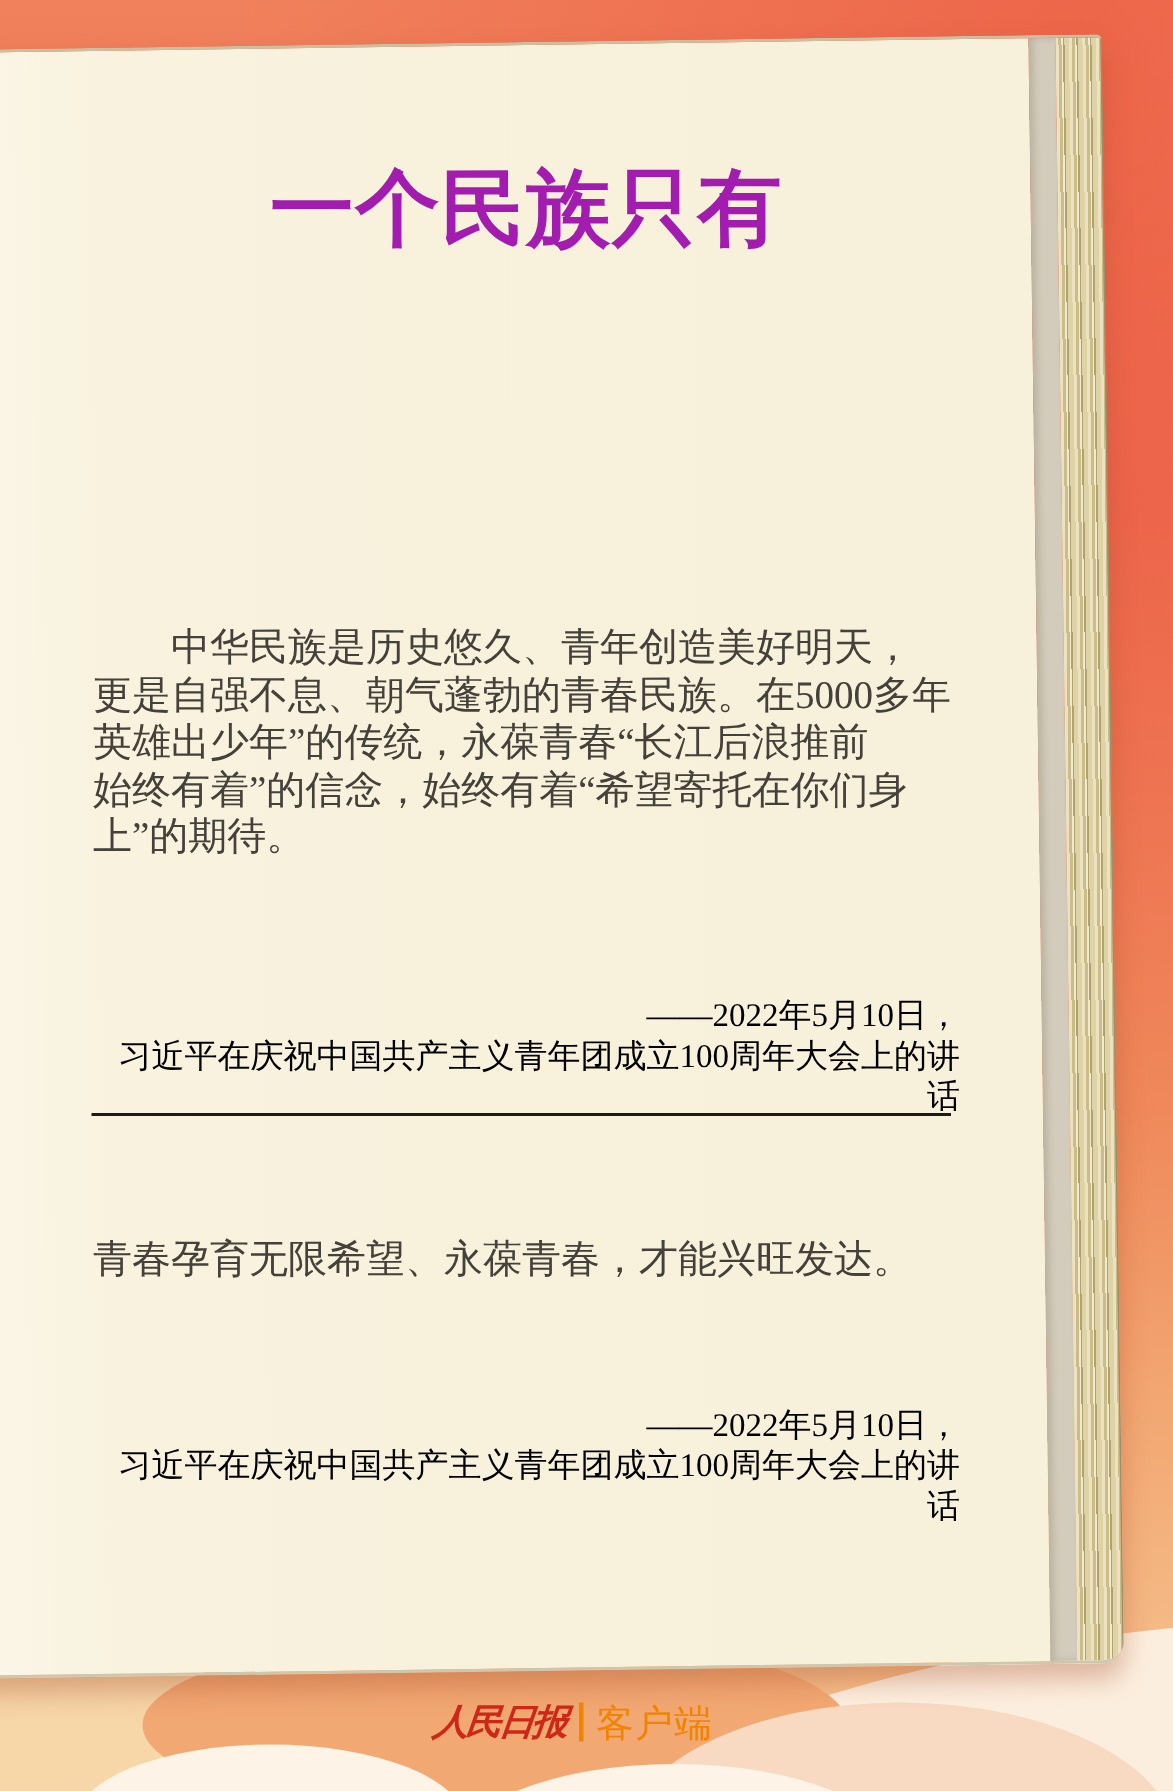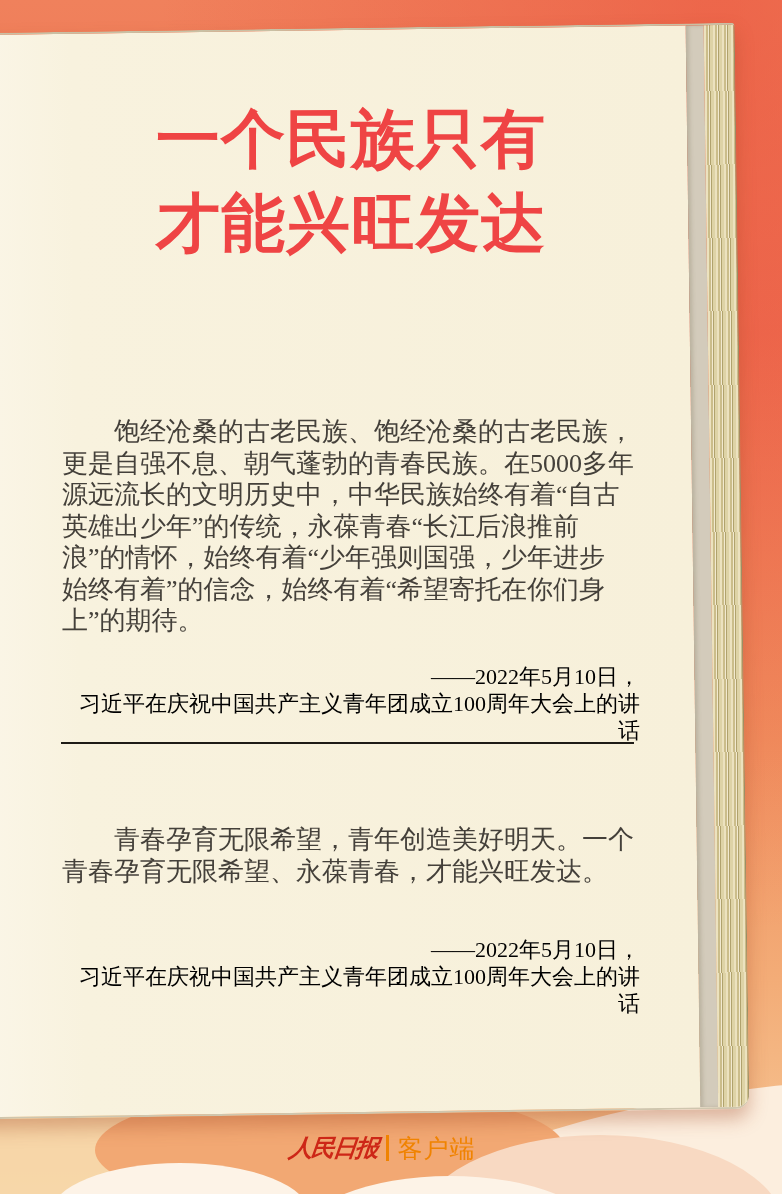--- a/index.html
+++ b/index.html
@@ -38,22 +38,22 @@
     width:30px;
     background:repeating-linear-gradient(90deg,
       #ece2bf 0 2px,#cbbd8a 2px 4px,#f2ead0 4px 5px,
       #b0a26d 5px 6px,#ded3a6 6px 9px);
     border-right:1px solid #9a8f66;
   }
   
   .content{position:absolute;inset:0;}
   .poster-title{
     position:absolute;top:98px;left:0;width:702px;
-    text-align:center;color:#ef4444;font-weight:700;
-    font-size:64px;line-height:84px;letter-spacing:1px;
+    text-align:center;color:#a21caf;font-weight:700;
+    font-size:56px;line-height:84px;letter-spacing:1px;
   }
   .para{
     position:absolute;left:62px;width:580px;
     color:#44403a;font-size:26px;line-height:31.5px;
   }
   .para .line{white-space:nowrap;}
   .para .indent{padding-left:52px;}
   .para1{top:416px;}
   .para2{top:824px;}
   .attr{
@@ -105,42 +105,38 @@
 <div class="book">
   <div class="book-page"></div>
   <div class="book-edge-gray"></div>
   <div class="book-edge-stripes"></div>
 </div>
 
 <div class="content">
 
   <div class="poster-title">
     <div>一个民族只有</div>
-    <div>才能兴旺发达</div>
   </div>
 
   <div class="para para1">
-    <div class="line indent">饱经沧桑的古老民族、饱经沧桑的古老民族，</div>
+    <div class="line indent">中华民族是历史悠久、青年创造美好明天，</div>
     <div class="line">更是自强不息、朝气蓬勃的青春民族。在5000多年</div>
-    <div class="line">源远流长的文明历史中，中华民族始终有着“自古</div>
     <div class="line">英雄出少年”的传统，永葆青春“长江后浪推前</div>
-    <div class="line">浪”的情怀，始终有着“少年强则国强，少年进步</div>
     <div class="line">始终有着”的信念，始终有着“希望寄托在你们身</div>
     <div class="line">上”的期待。</div>
   </div>
 
   <div class="attr attr1">
     <div>——2022年5月10日，</div>
     <div>习近平在庆祝中国共产主义青年团成立100周年大会上的讲话</div>
   </div>
 
   <div class="divider"></div>
 
   <div class="para para2">
-    <div class="line indent">青春孕育无限希望，青年创造美好明天。一个</div>
     <div class="line">青春孕育无限希望、永葆青春，才能兴旺发达。</div>
   </div>
 
   <div class="attr attr2">
     <div>——2022年5月10日，</div>
     <div>习近平在庆祝中国共产主义青年团成立100周年大会上的讲话</div>
   </div>
 
   <div class="brand">
     <span class="brand-name">人民日报</span>

